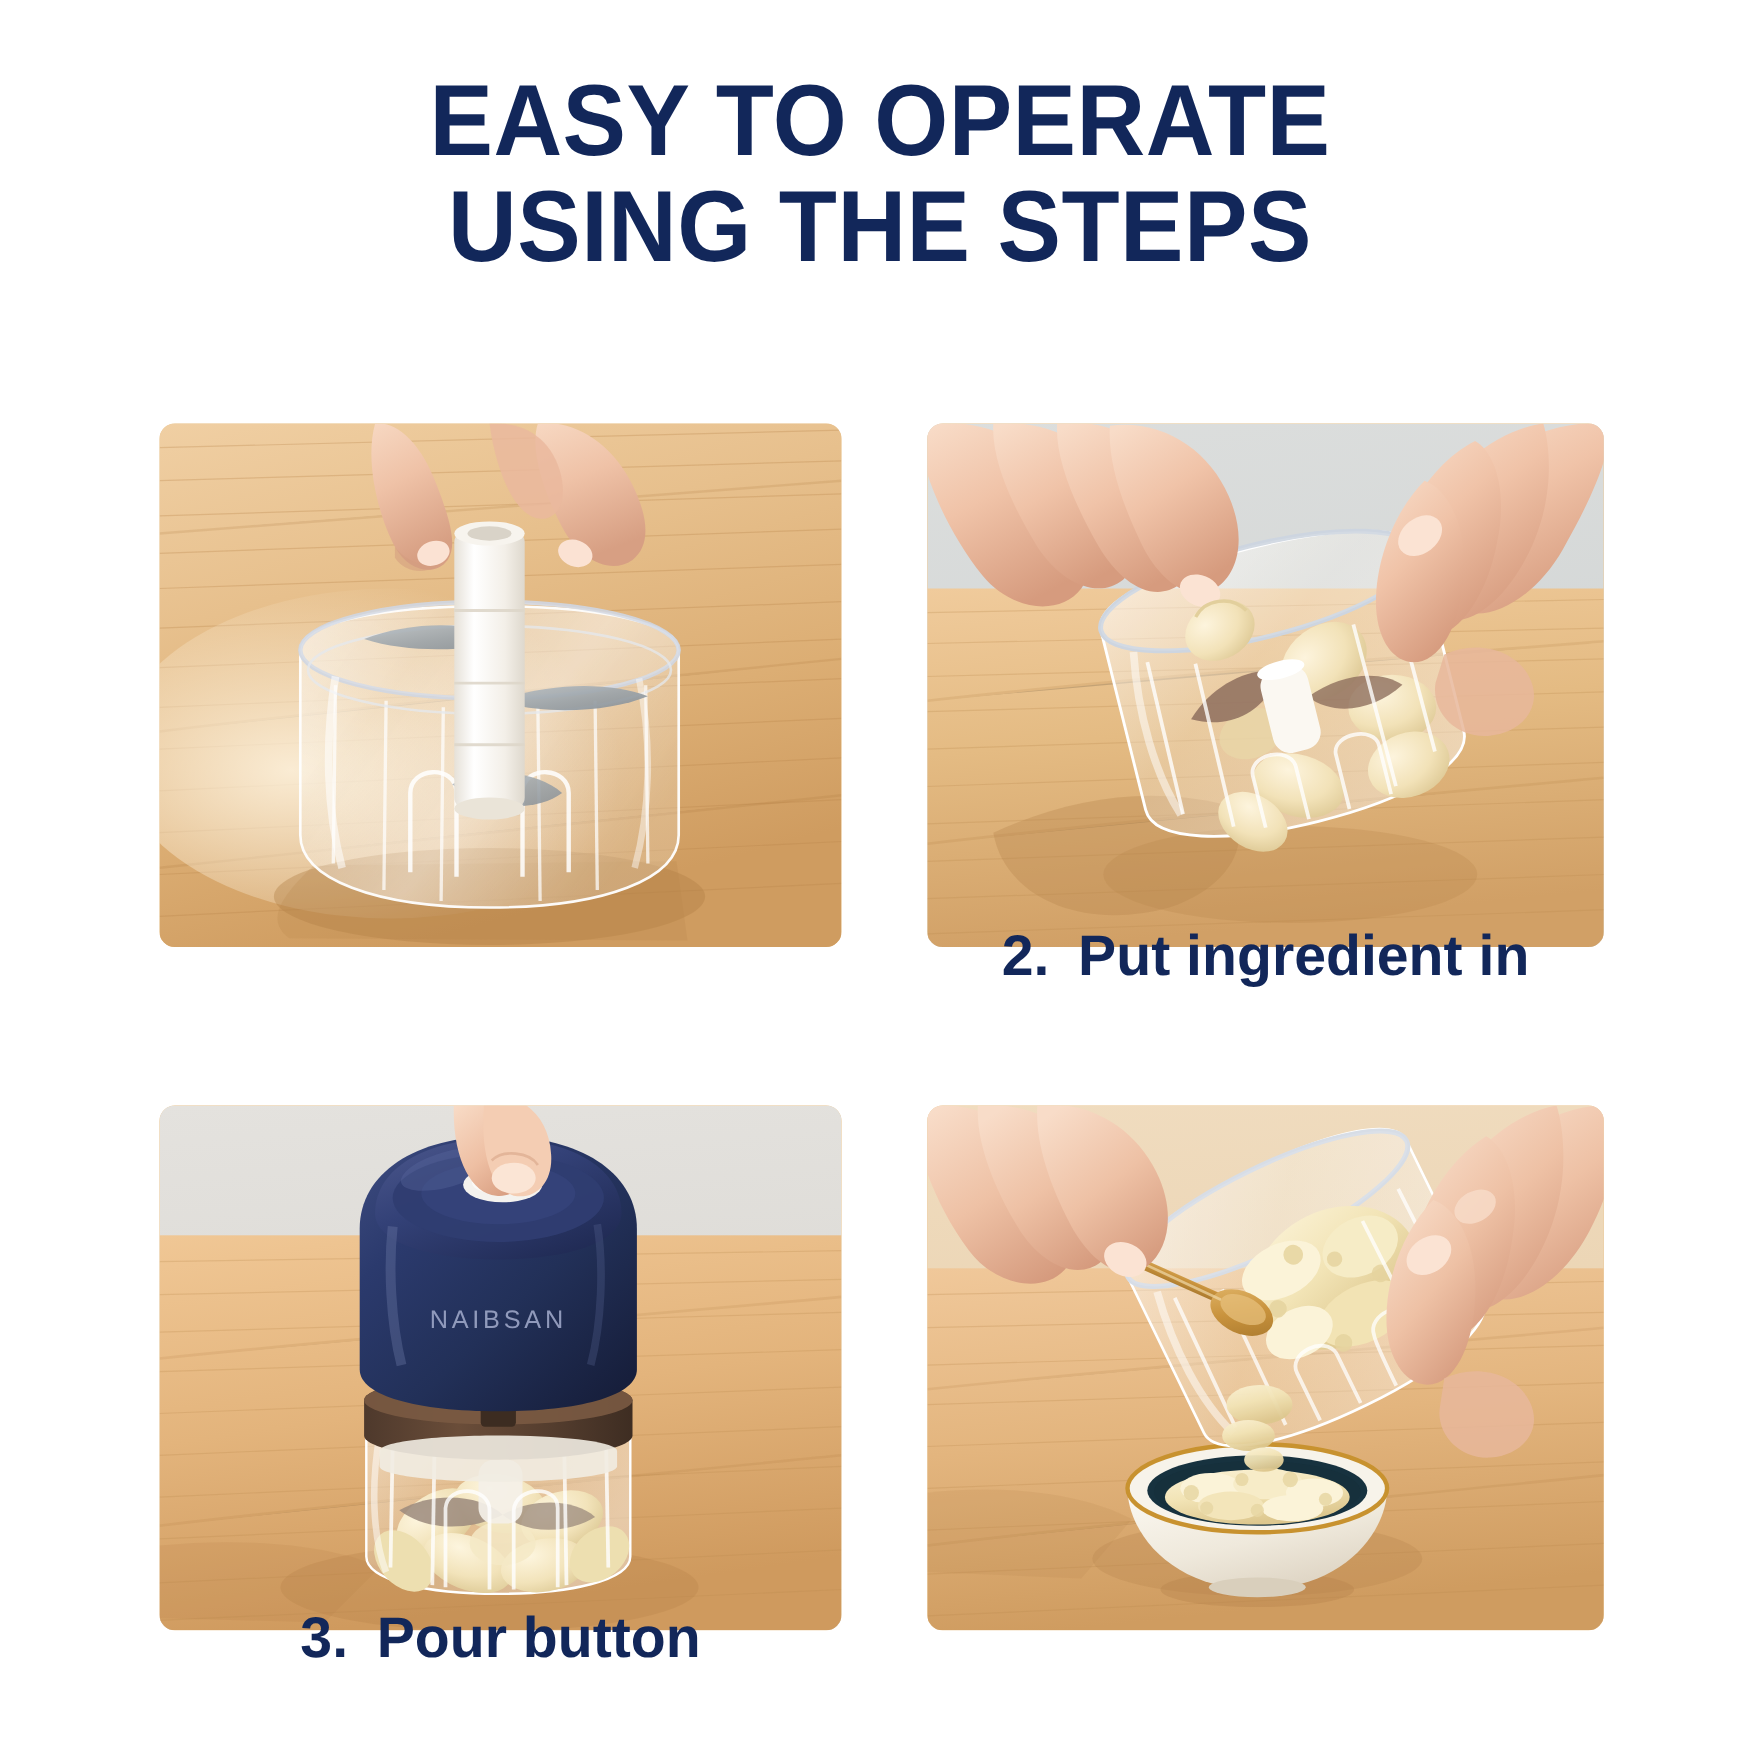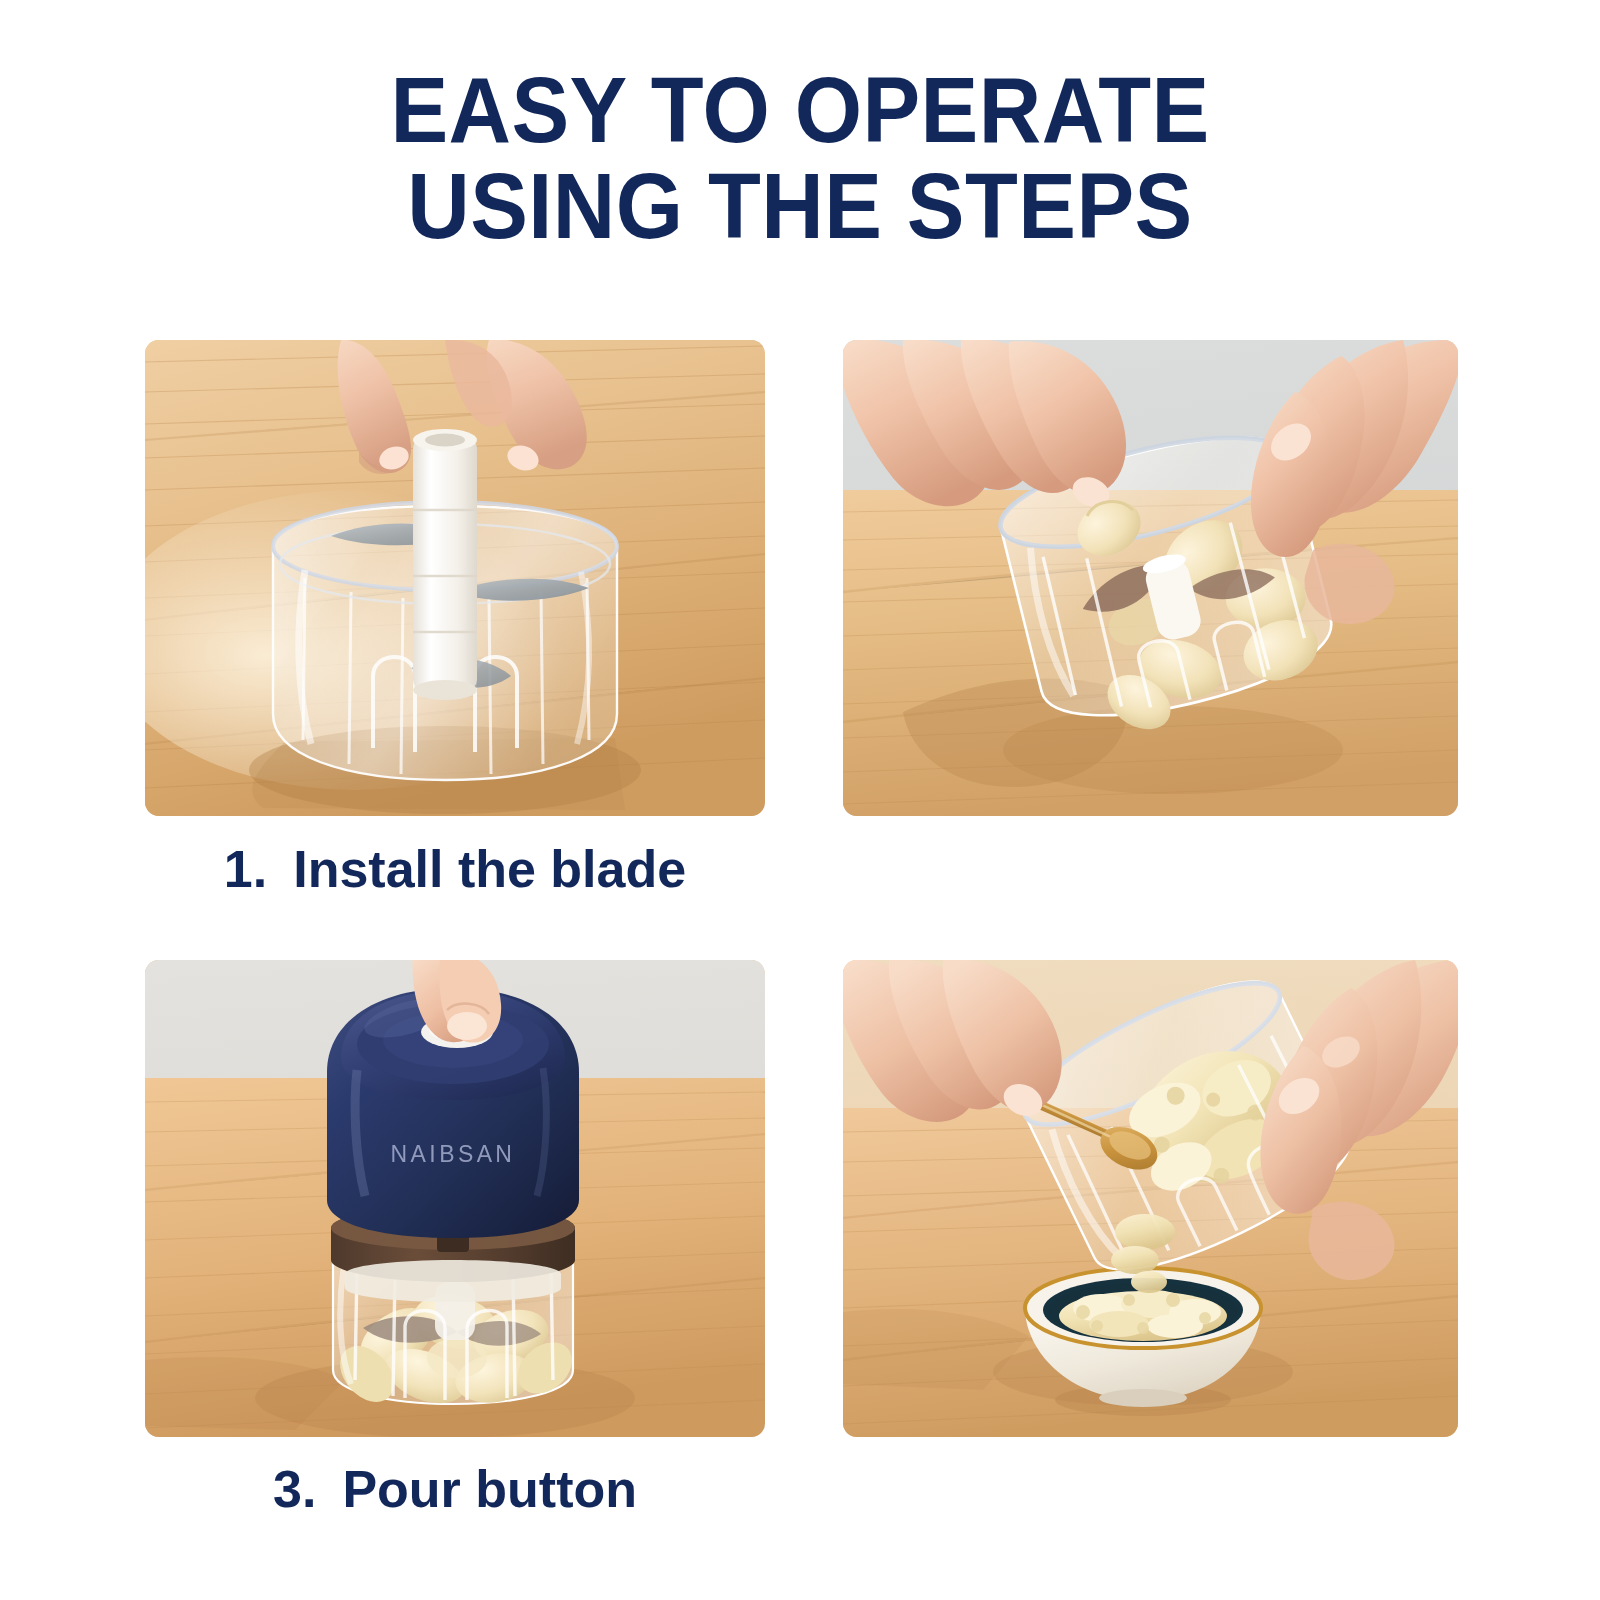--- a/index.html
+++ b/index.html
@@ -22,21 +22,21 @@
     font-weight:bold;
     font-size:92px;
     line-height:96px;
     letter-spacing:0.5px;
     transform:scaleX(0.94);
     white-space:nowrap;
   }
 
   
   .grid{position:absolute;left:0;top:0;width:1600px;height:1600px;}
-  .card{position:absolute;}
+  .card{position:absolute;margin-top:45px;}
   .photo{
     position:absolute;left:0;top:0;
     width:100%;height:100%;
     border-radius:14px;
     overflow:hidden;
     background:#e8bf86;
   }
   .photo svg{display:block;width:100%;height:100%;}
 
   .caption{
@@ -181,23 +181,20 @@
                    C250 140 226 134 214 112 C200 86 186 36 196 0 Z" fill="url(#skin1)"></path>
           <path d="M214 112 C226 128 248 134 260 122 C252 136 226 140 214 122 Z" fill="#d49d80" opacity="0.55"></path>
           <ellipse cx="249" cy="118" rx="15" ry="11" transform="rotate(-18 249 118)" fill="#fbe2d3"></ellipse>
           <path d="M344 0 C372 -4 408 14 428 52 C446 86 446 112 430 124
                    C410 138 382 124 366 94 C350 64 336 24 344 0 Z" fill="url(#skin1)"></path>
           <ellipse cx="378" cy="118" rx="16" ry="12" transform="rotate(20 378 118)" fill="#fbe2d3"></ellipse>
           <path d="M300 0 C336 -2 360 18 366 52 C370 76 358 90 342 86 C322 80 306 44 300 0 Z" fill="#eab99d" opacity="0.85"></path>
         </svg>
       </div>
     </div>
-    <div class="caption" id="cap-1">
-      <span class="cap-num">1.</span><span>Install the blade</span>
-    </div>
 
     <div class="card" id="card-2">
       <div class="photo">
         <svg viewBox="0 0 615 476" preserveAspectRatio="xMidYMid slice">
           <defs>
             <linearGradient id="w2" x1="0" y1="0" x2="0.2" y2="1">
               <stop offset="0%" stop-color="#f0cb9c"></stop>
               <stop offset="45%" stop-color="#e4bb83"></stop>
               <stop offset="100%" stop-color="#d1a066"></stop>
             </linearGradient>
@@ -295,20 +292,23 @@
           <path d="M498 16 C462 34 430 80 424 126 C418 166 432 194 458 194
                    C486 192 510 152 518 108 C528 62 516 26 498 16 Z" fill="url(#skin2)"></path>
           <path d="M452 52 C424 80 406 128 408 168 C410 202 428 222 450 216
                    C474 208 488 168 488 126 C488 86 470 58 452 52 Z" fill="url(#skin2)"></path>
           <ellipse cx="448" cy="102" rx="22" ry="16" transform="rotate(-38 448 102)" fill="#fbe3d3"></ellipse>
 
           <path d="M470 210 C500 196 536 206 548 232 C560 258 540 282 510 284
                    C480 286 458 262 462 236 Z" fill="#e8b79b" opacity="0.85"></path>
         </svg>
       </div>
+    </div>
+    <div class="caption" id="cap-2">
+      <span class="cap-num">2.</span><span>Put ingredient in</span>
     </div>
 
     <div class="card" id="card-3">
       <div class="photo">
         <svg viewBox="0 0 620 477" preserveAspectRatio="xMidYMid slice">
           <defs>
             <linearGradient id="wall3" x1="0" y1="0" x2="0.1" y2="1">
               <stop offset="0%" stop-color="#e4e2de"></stop>
               <stop offset="100%" stop-color="#d6d4cf"></stop>
             </linearGradient>

